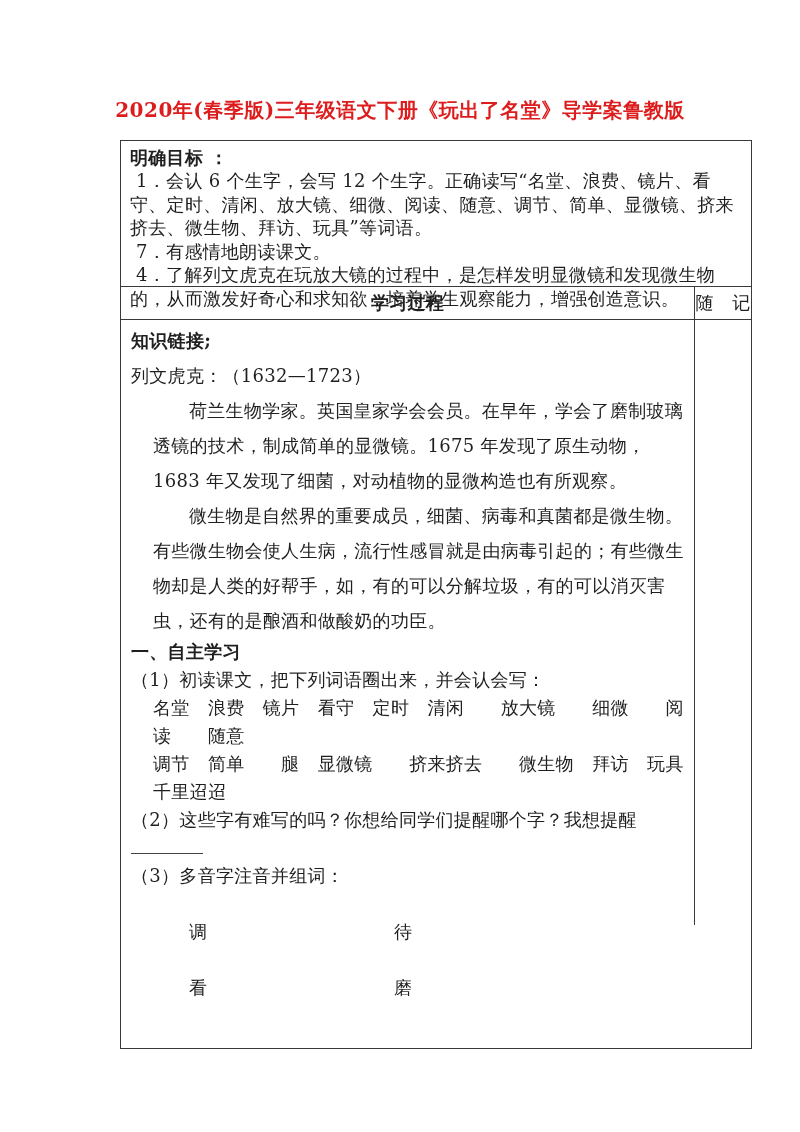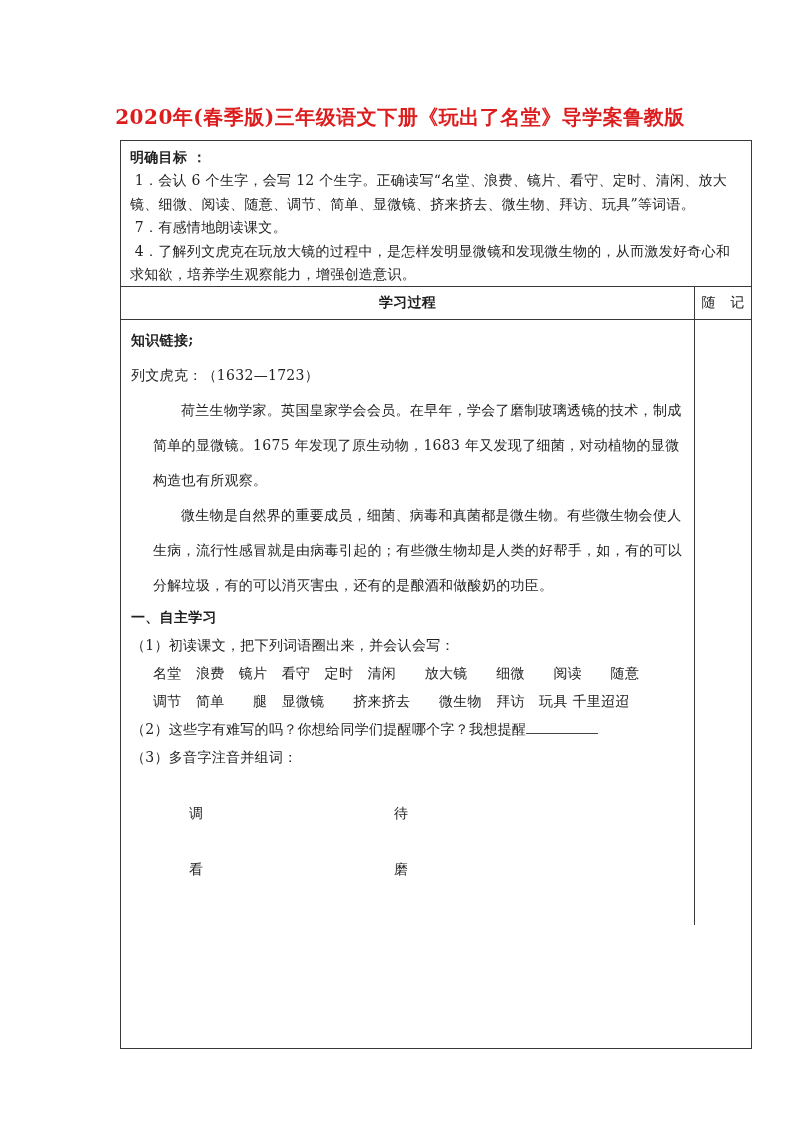--- a/index.html
+++ b/index.html
@@ -7,35 +7,35 @@
     margin: 0; padding: 0;
     width: 800px; height: 1132px;
     background: #ffffff;
     font-family: "DejaVu Serif", "Liberation Serif", serif;
     color: #1f1f1f;
   }
   .page { position: relative; width: 800px; height: 1132px; overflow: hidden; background:#fff; }
 
   .doc-title {
     position: absolute;
-    top: 104px; left: 0; width: 800px;
+    top: 97px; left: 0; width: 800px;
     text-align: center;
     font-size: 20px;
     font-weight: bold;
     color: #dd1d1d;
     letter-spacing: 0.5px;
     white-space: nowrap;
   }
 
   .doc-table {
     position: absolute;
     left: 120px; top: 140px;
     width: 632px; height: 909px;
     border: 1px solid #3a3a3a;
-    font-size: 14px;
+    font-size: 18px;
     letter-spacing: 0.3px;
   }
   .row { width: 100%; }
   .row + .row { border-top: 1px solid #3a3a3a; }
 
   .row-objectives { height: 145px; padding: 5px 9px 0 9px; }
   .row-objectives p { margin: 0; line-height: 23.5px; white-space: pre-wrap; }
   .cell-heading { font-weight: bold; line-height: 23px; white-space: pre-wrap; }
 
   .row-keypoints { height: 97px; padding: 6px 9px 0 9px; }

